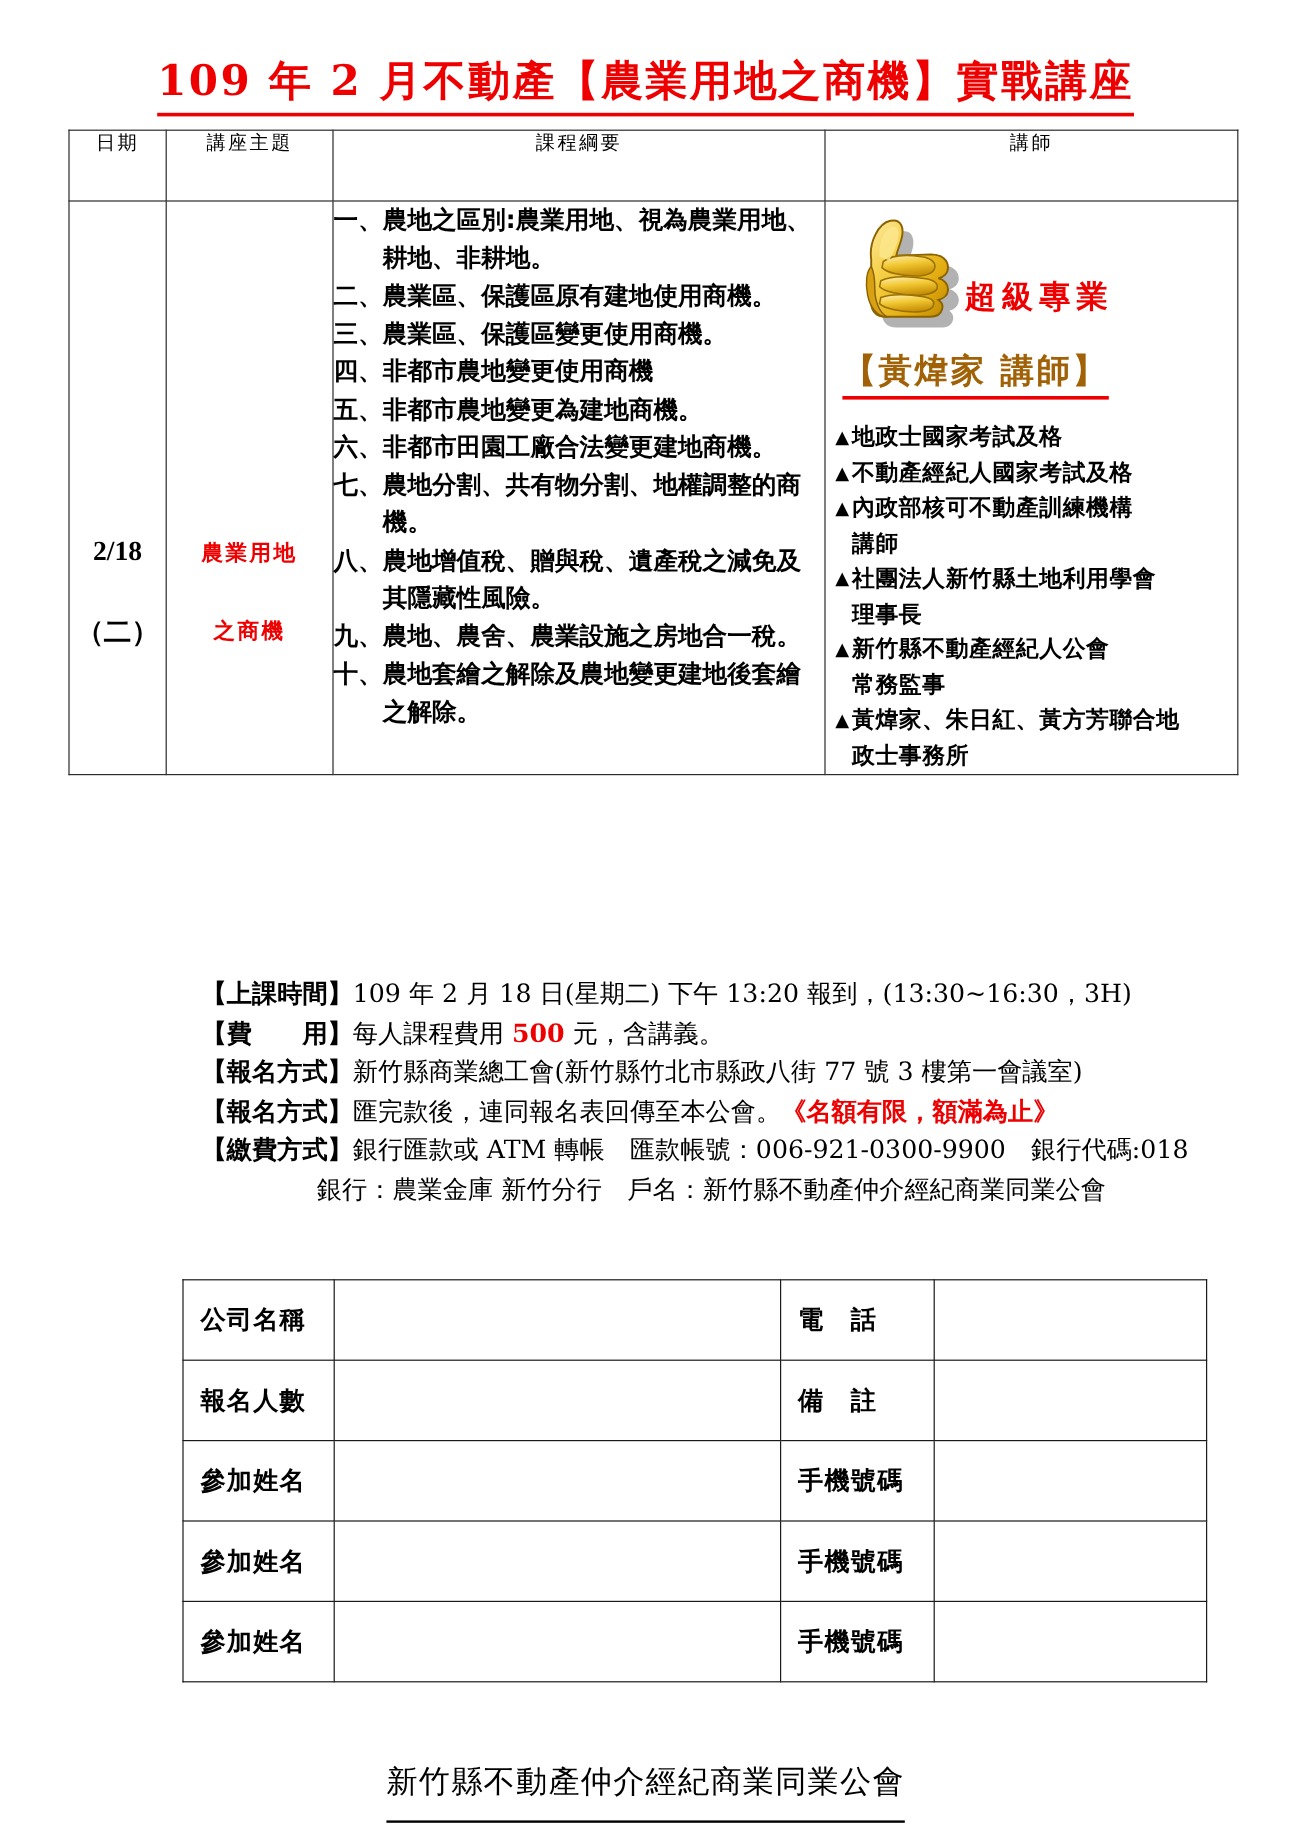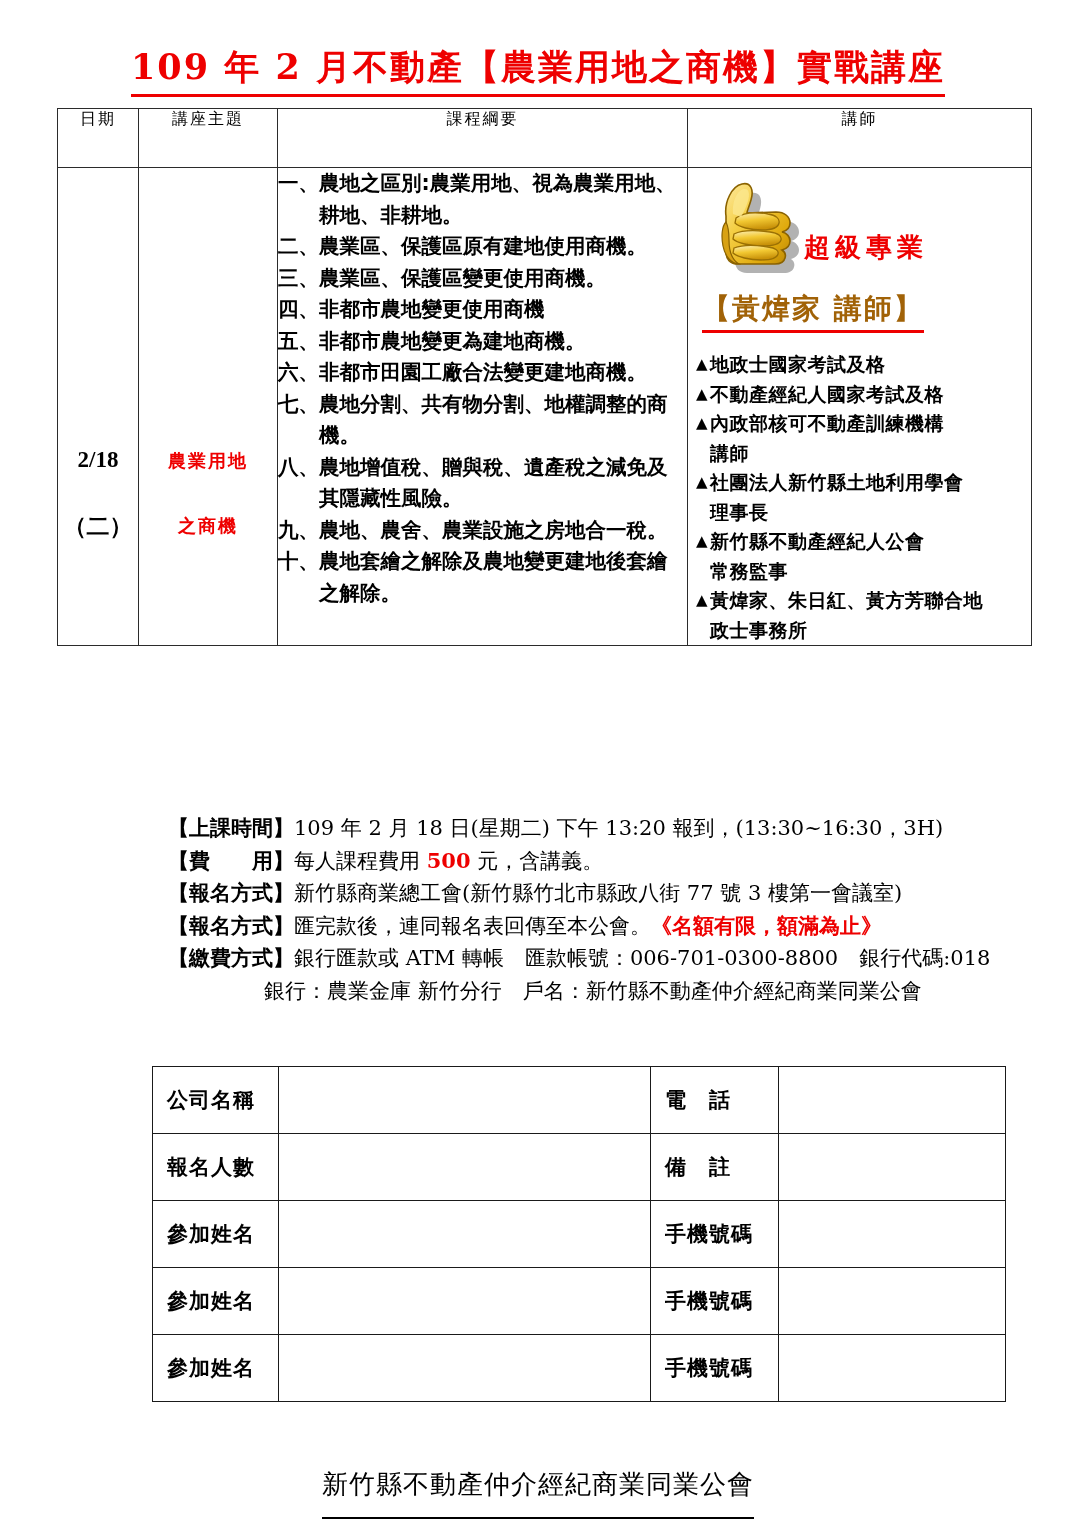--- a/index.html
+++ b/index.html
@@ -354,21 +354,21 @@
     <span class="ln">
       <span class="lbl">【費　　用】</span><span>每人課程費用 </span><span class="red">500</span><span> 元，含講義。</span>
     </span>
     <span class="ln">
       <span class="lbl">【報名方式】</span><span>新竹縣商業總工會(新竹縣竹北市縣政八街 77 號 3 樓第一會議室)</span>
     </span>
     <span class="ln">
       <span class="lbl">【報名方式】</span><span>匯完款後，連同報名表回傳至本公會。</span><span class="red">《名額有限，額滿為止》</span>
     </span>
     <span class="ln">
-      <span class="lbl">【繳費方式】</span><span>銀行匯款或 ATM 轉帳　匯款帳號：006-701-0300-8800　銀行代碼:018</span>
+      <span class="lbl">【繳費方式】</span><span>銀行匯款或 ATM 轉帳　匯款帳號：006-921-0300-9900　銀行代碼:018</span>
     </span>
     <span class="ln indent">
       <span>銀行：農業金庫 新竹分行　戶名：新竹縣不動產仲介經紀商業同業公會</span>
     </span>
   </div>
 
   <table class="reg-table">
     <colgroup>
       <col class="rc-label">
         <col class="rc-blank1">

